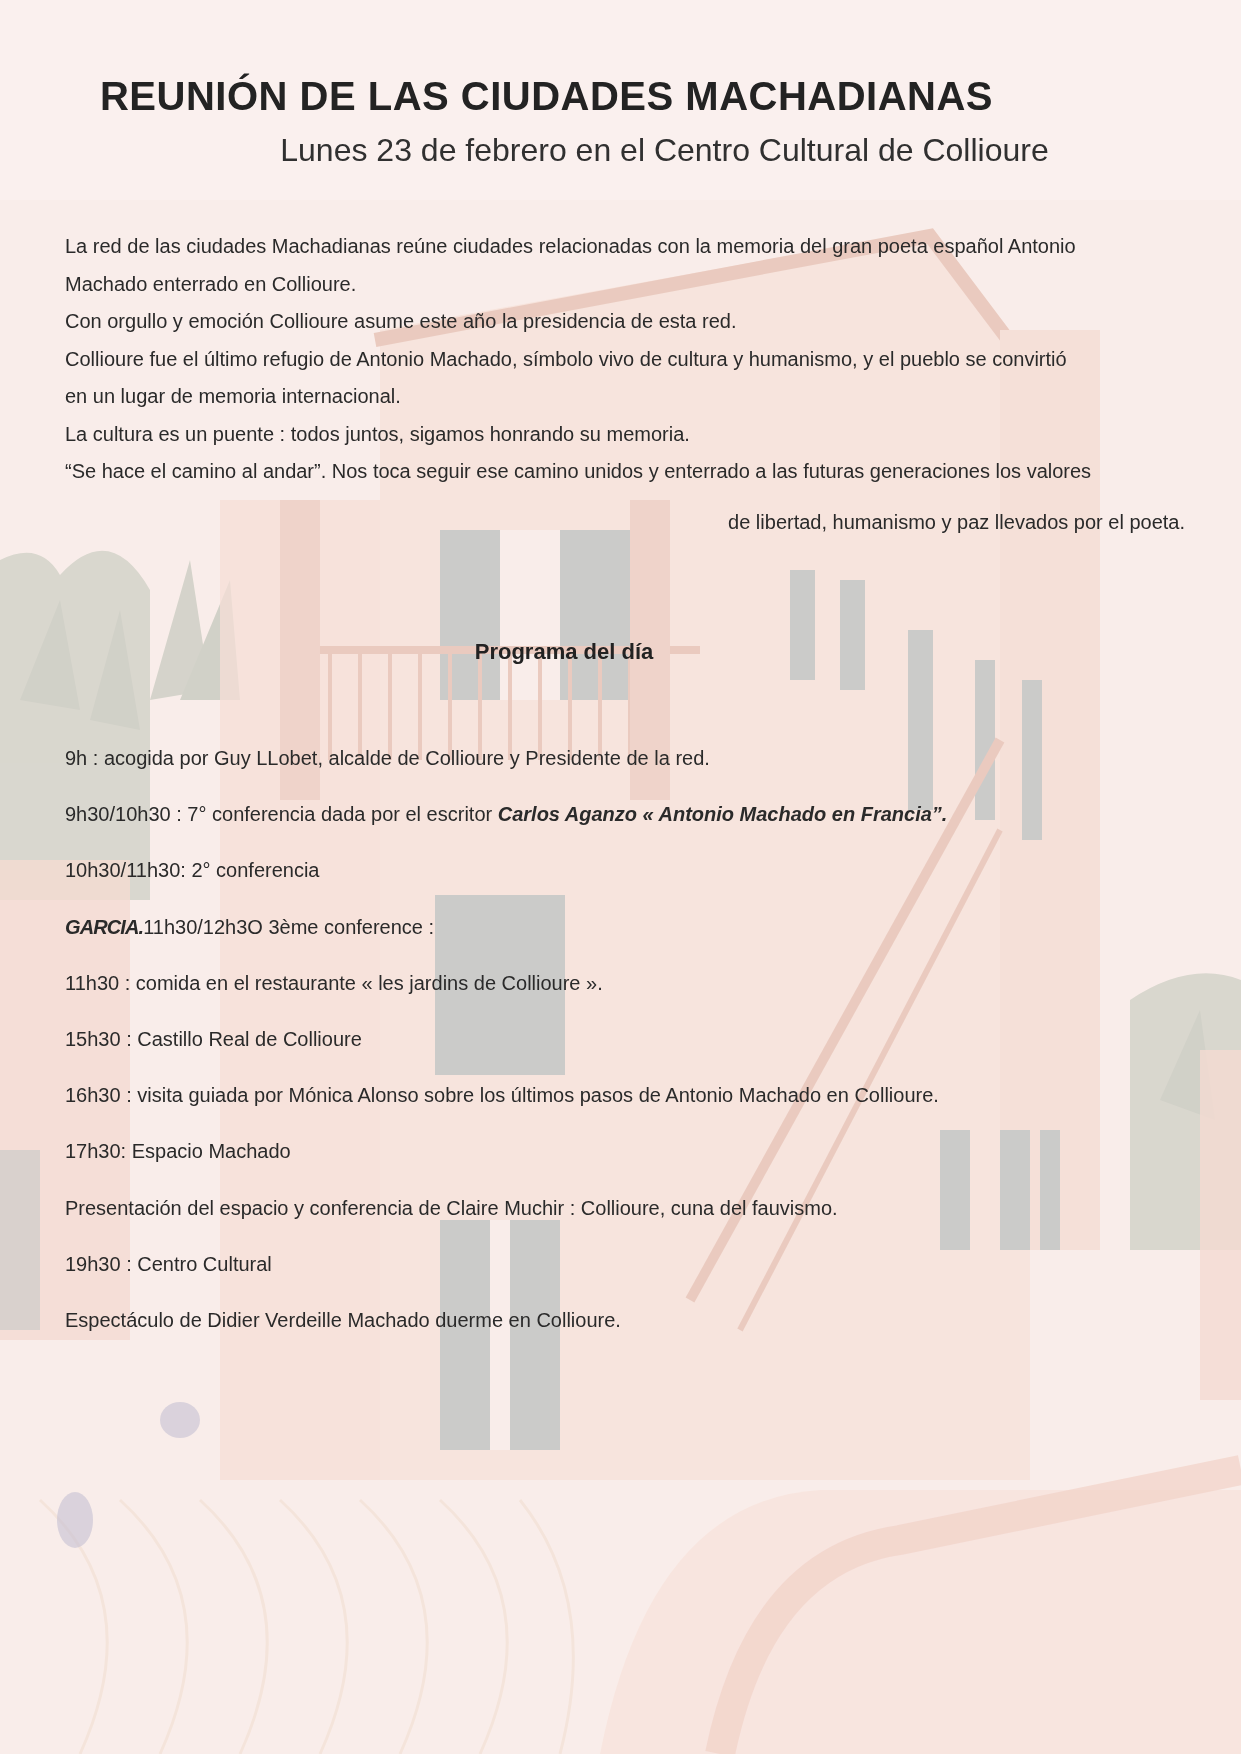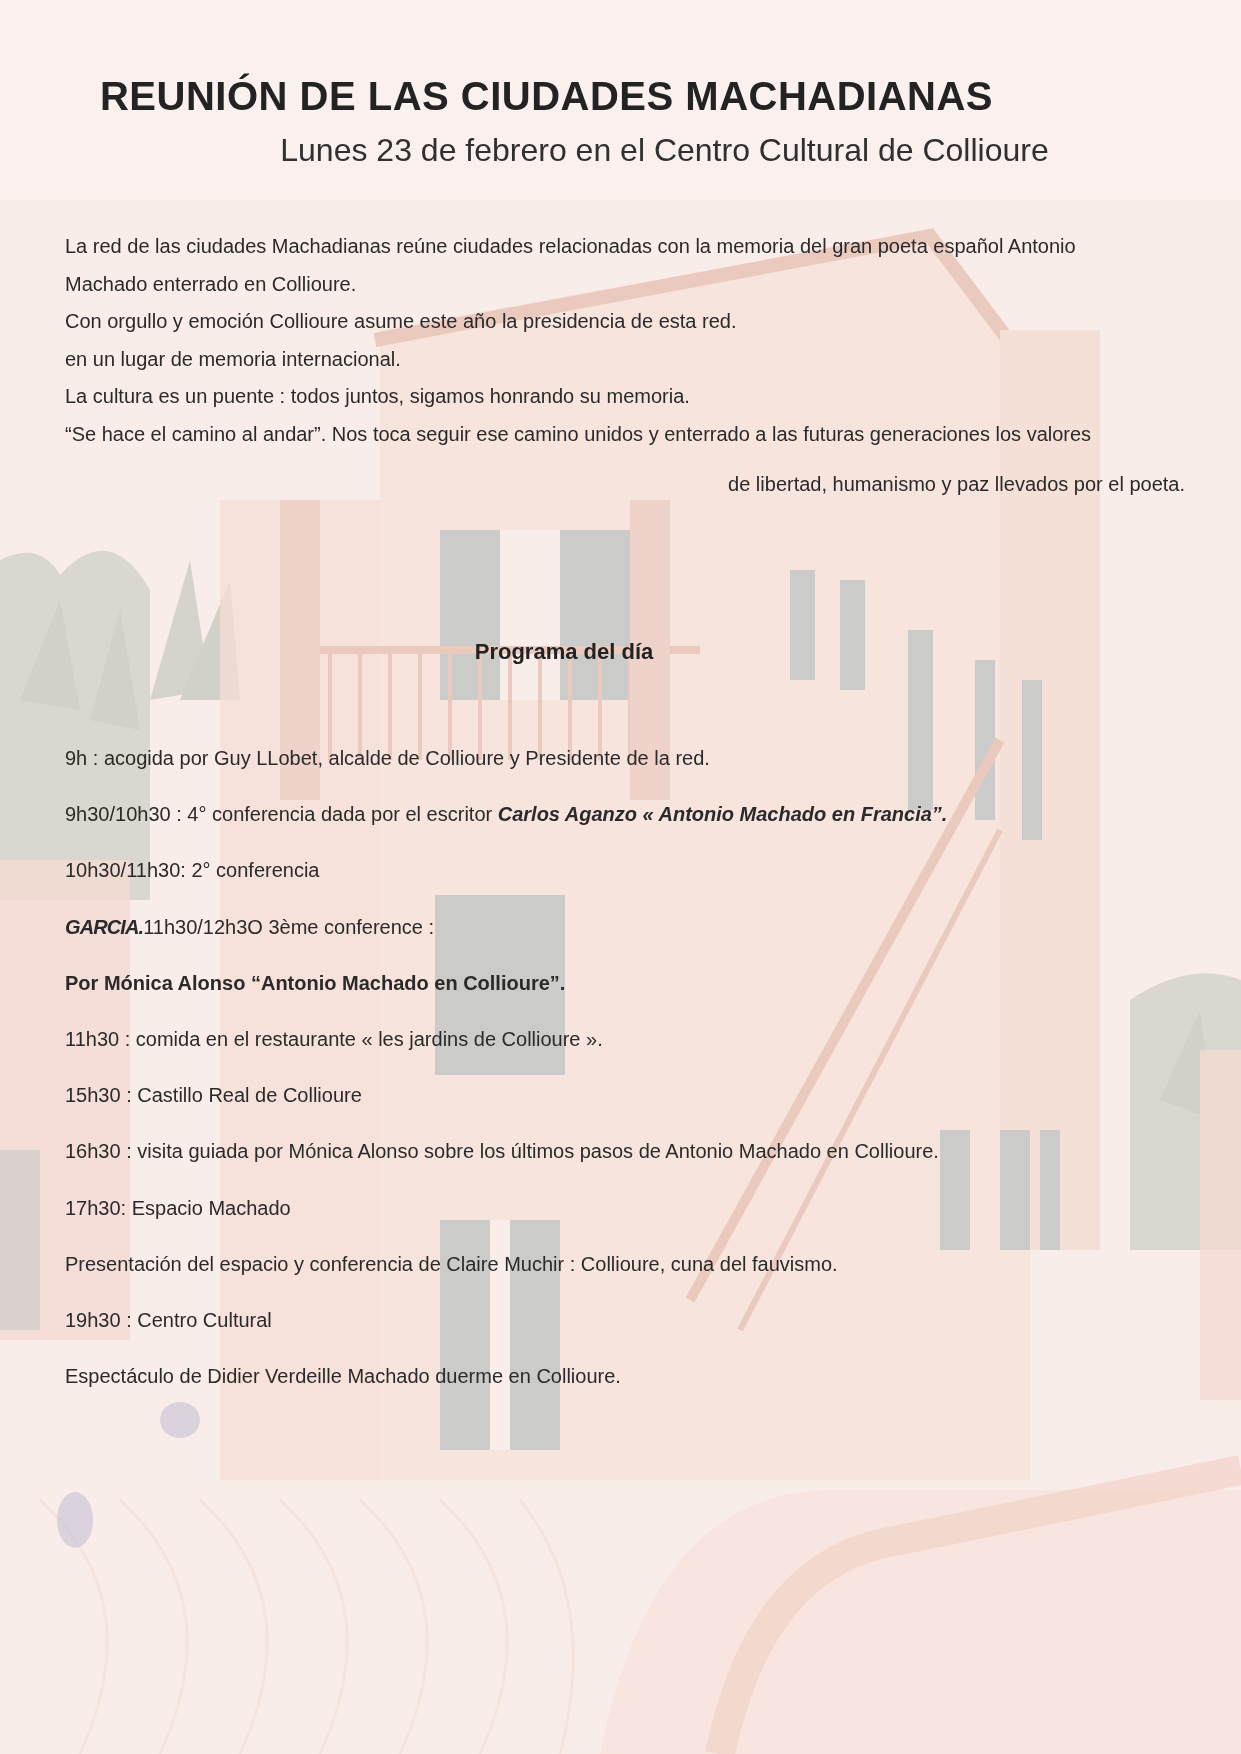--- a/index.html
+++ b/index.html
@@ -127,34 +127,34 @@
 </svg>
 
 <div class="page">
   <h1 class="title">REUNIÓN DE LAS CIUDADES MACHADIANAS</h1>
   <h2 class="subtitle">Lunes 23 de febrero en el Centro Cultural de Collioure</h2>
 
   <div class="intro">
     <p>La red de las ciudades Machadianas reúne ciudades relacionadas con la memoria del gran poeta español Antonio</p>
     <p>Machado enterrado en Collioure.</p>
     <p>Con orgullo y emoción Collioure asume este año la presidencia de esta red.</p>
+    <p>Collioure fue el último refugio de Antonio Machado, símbolo vivo de cultura y humanismo, y  el pueblo se convirtió</p>
     <p>en un lugar de memoria internacional.</p>
     <p>La cultura es un puente : todos juntos, sigamos honrando su memoria.</p>
     <p>“Se hace el camino al andar”. Nos toca seguir ese camino unidos y enterrado a las futuras generaciones los valores</p>
     <p class="gap">de libertad, humanismo y paz llevados por el poeta.</p>
   </div>
 
   <h3 class="program-title">Programa del día</h3>
 
   <div class="program">
     <p><span>9h : acogida por Guy LLobet, alcalde de Collioure y Presidente de la red.</span></p>
-    <p><span>9h30/10h30 : 4° conferencia dada por el escritor </span><span class="bi">Carlos Aganzo «  Antonio Machado en Francia”.</span></p>
+    <p><span>9h30/10h30 : 7° conferencia dada por el escritor </span><span class="bi">Carlos Aganzo «  Antonio Machado en Francia”.</span></p>
     <p><span>10h30/11h30: 2° conferencia</span></p>
     <p><span class="bi-cond">GARCIA.</span><span>11h30/12h3O 3ème conference :</span></p>
-    <p><span class="b">Por Mónica Alonso “Antonio Machado en Collioure”.</span></p>
     <p><span>11h30 : comida en el restaurante « les jardins de Collioure ».</span></p>
     <p><span>15h30 : Castillo Real de Collioure</span></p>
     <p><span>16h30 : visita guiada por Mónica Alonso sobre los últimos pasos de Antonio Machado en Collioure.</span></p>
     <p><span>17h30: Espacio Machado</span></p>
     <p><span>Presentación del espacio y conferencia de Claire Muchir : Collioure, cuna del fauvismo.</span></p>
     <p><span>19h30 : Centro Cultural</span></p>
     <p><span>Espectáculo de Didier Verdeille Machado duerme en Collioure.</span></p>
   </div>
 </div>
 

